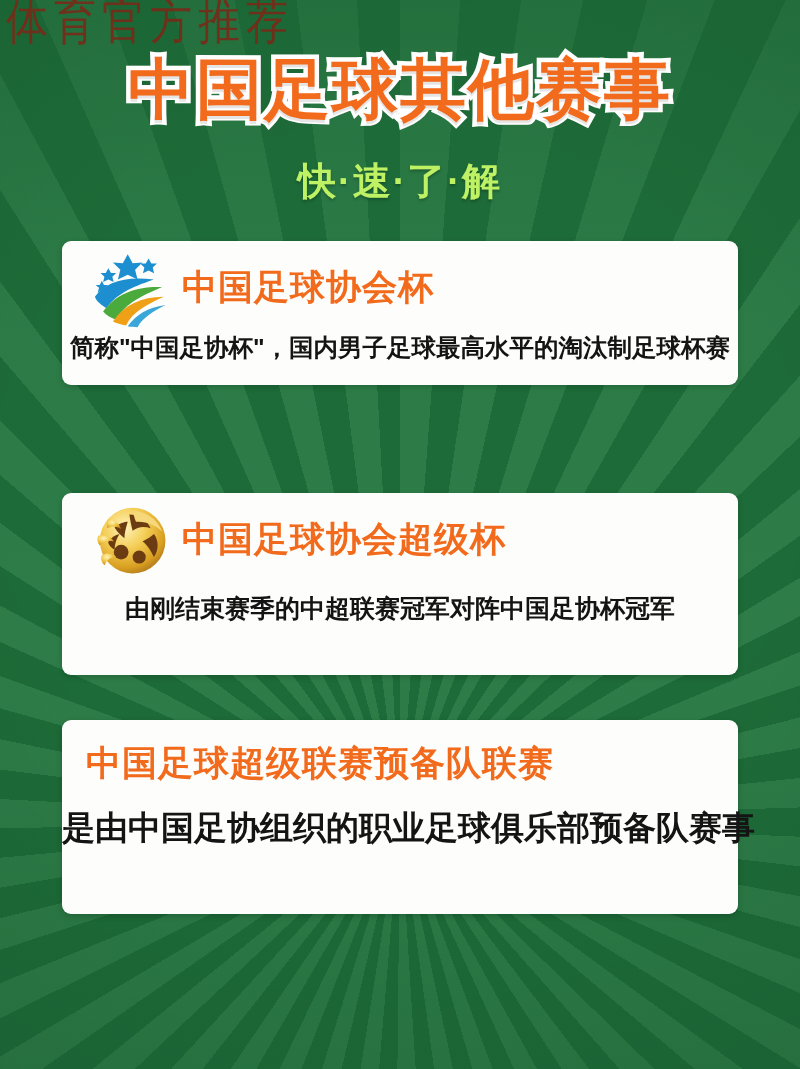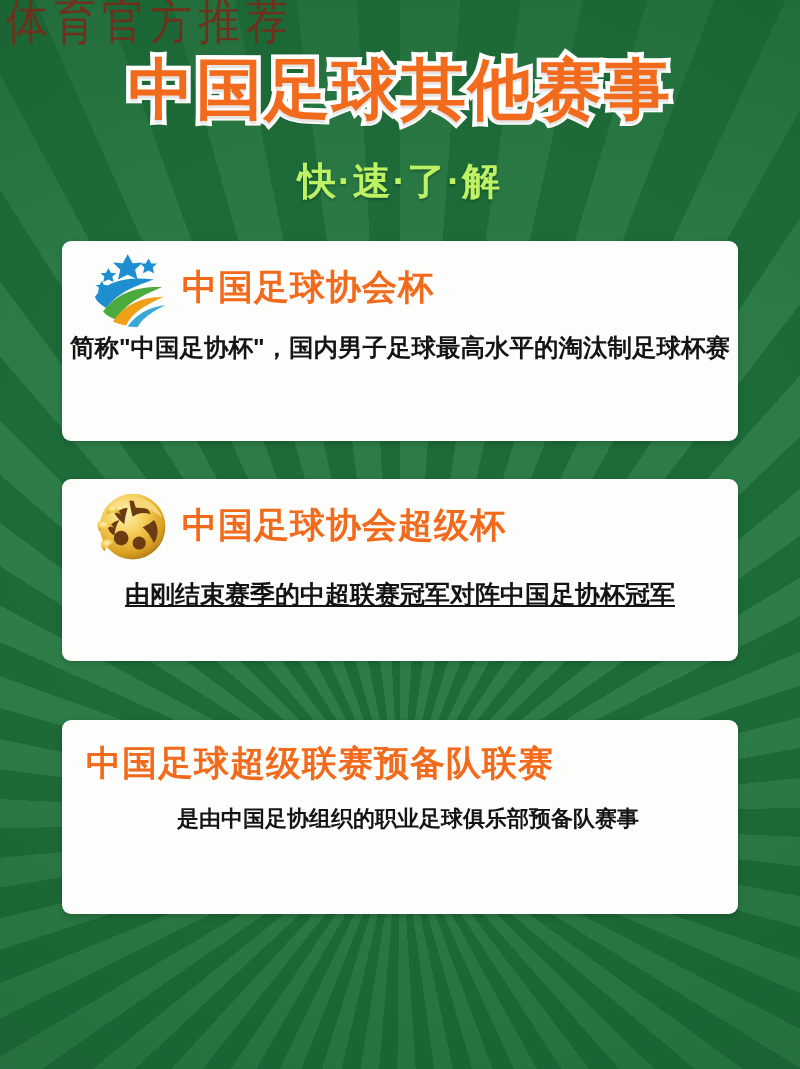--- a/index.html
+++ b/index.html
@@ -77,22 +77,22 @@
 
   
   .cards { position:relative; z-index:5; margin-top:34px; }
   .card {
     position:absolute;
     left:62px; width:676px;
     background:#fdfdfb;
     border-radius:9px;
     box-shadow:0 2px 6px rgba(0,0,0,0.18);
   }
-  #card-0 { top:0px;   height:200px; }
-  #card-1 { top:238px; height:182px; }
+  #card-0 { top:0px;   height:144px; }
+  #card-1 { top:252px; height:182px; }
   #card-2 { top:479px; height:194px; }
 
   .card-head {
     display:flex;
     align-items:center;
     padding-left:28px;
     height:92px;
   }
   .logo-box {
     width:82px; height:82px;
@@ -113,22 +113,22 @@
   .card-desc {
     text-align:center;
     font-size:25px;
     font-weight:bold;
     color:#141414;
     letter-spacing:0px;
     white-space:nowrap;
     line-height:1.55;
   }
   #card-0 .card-desc { margin-top:-4px; font-size:24.5px; }
-  #card-1 .card-desc { margin-top:4px;text-decoration:underline; }
-  #card-2 .card-desc { margin-top:10px; font-size:22px;margin-left:16px; }
+  #card-1 .card-desc { margin-top:4px; }
+  #card-2 .card-desc { margin-top:10px; font-size:33px; }
   #card-2 .card-desc .line { display:block; }
 
   
   .logo-box svg { display:block; width:82px; height:82px; }
 </style>
 </head>
 <body>
 
 <div id="poster">
 

